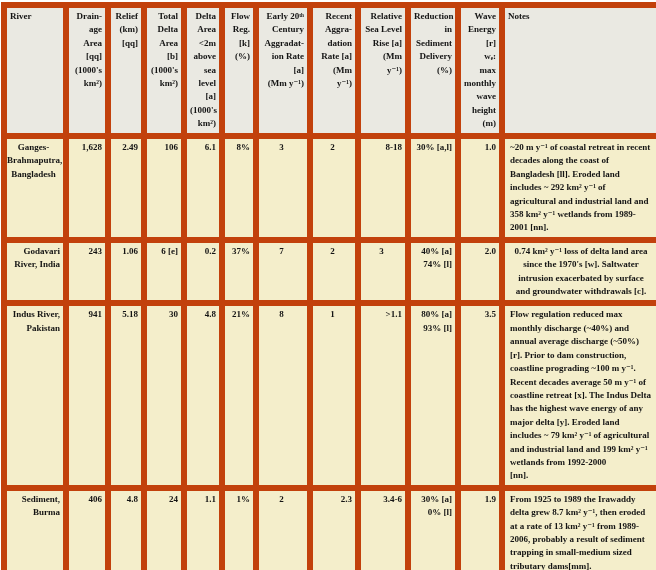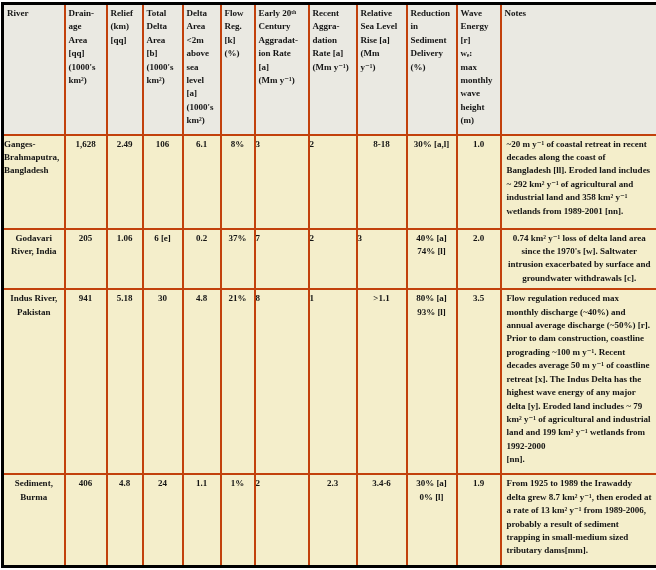--- a/index.html
+++ b/index.html
@@ -13,47 +13,47 @@
     border-collapse: collapse;
     table-layout: fixed;
     width: 653px;
     height: 566px;
     border: 3px solid #000;
     font-family: "Liberation Serif", "DejaVu Serif", serif;
     font-weight: bold;
     color: #141414;
   }
   th, td {
-    border: 2px solid #c2410c;
+    border: 6px solid #c2410c;
     vertical-align: top;
     padding: 2px 3px;
     font-size: 9px;
     line-height: 13.4px;
     white-space: pre-line;
     overflow: hidden;
     font-weight: bold;
   }
   th {
     background: #eae9e2;
-    text-align: left;
+    text-align: right;
   }
   th.river-h { text-align: left; }
   td {
     background: #f4eecb;
-    text-align: center;
+    text-align: right;
   }
   td.notes {
     text-align: left;
     padding: 2px 5px 2px 5px;
   }
   td.notes-center {
     text-align: center;
     padding: 2px 5px 2px 5px;
   }
-  td.left { text-align: left; padding-left: 0; }
+  td.left { text-align: center; padding-left: 0; }
 </style>
 </head>
 <body>
 
 <div class="sheet">
 <table class="delta-table">
   <colgroup>
     <col style="width:62px">
         <col style="width:42px">
         <col style="width:36px">
@@ -144,21 +144,21 @@
       <td class="left">3</td>
       <td class="left">2</td>
       <td>8-18</td>
       <td>30% [a,l]</td>
       <td>1.0</td>
       <td class="notes">~20 m y⁻¹ of coastal retreat in recent decades along the coast of Bangladesh [ll]. Eroded land includes ~ 292 km² y⁻¹ of agricultural and industrial land and 358 km² y⁻¹ wetlands from 1989-2001  [nn].</td>
     </tr>
     <tr style="height:60px">
       <td>Godavari
 River, India</td>
-      <td>205</td>
+      <td>243</td>
       <td>1.06</td>
       <td>6 [e]</td>
       <td>0.2</td>
       <td>37%</td>
       <td class="left">7</td>
       <td class="left">2</td>
       <td class="left">3</td>
       <td>40% [a]
 74% [l]</td>
       <td>2.0</td>

